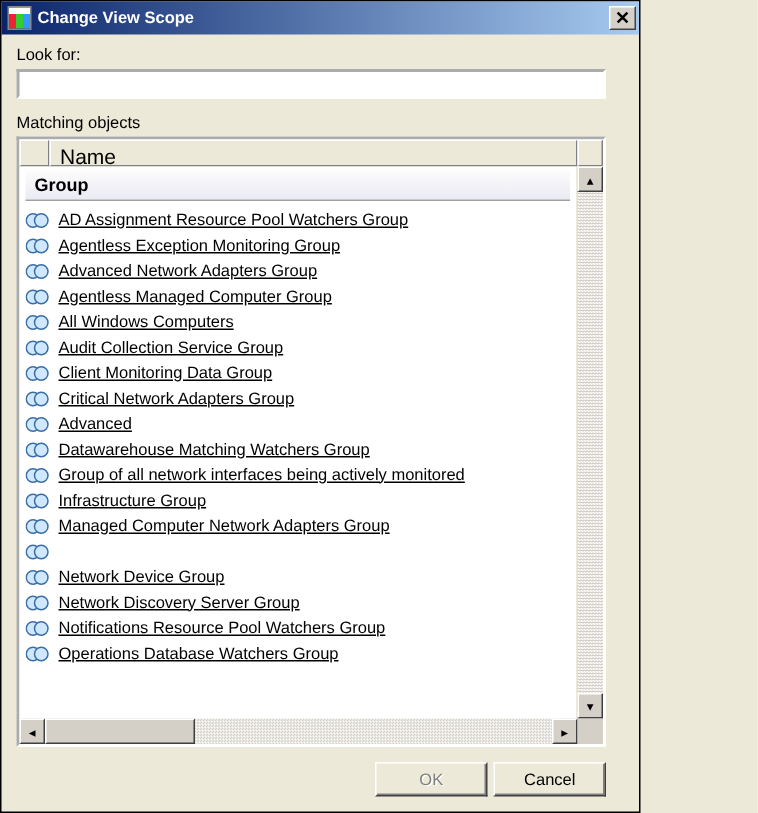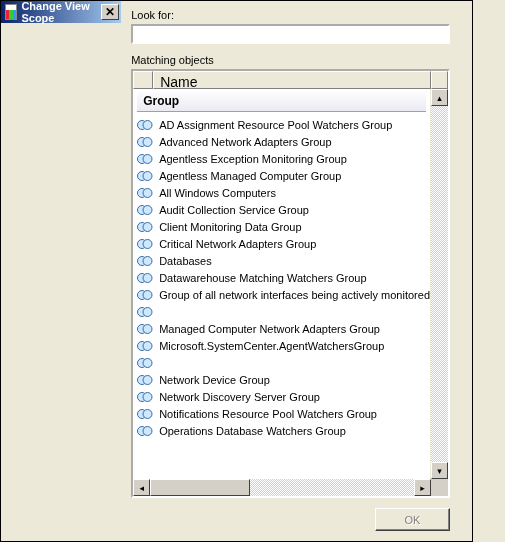--- a/index.html
+++ b/index.html
@@ -4,27 +4,27 @@
 <style>
   html, body {
     margin: 0;
     padding: 0;
     font-family: "Tahoma", "Segoe UI", sans-serif;
     font-size: 11px;
     background: #ECE9D8;
     color: #000;
   }
   .window {
-    width: 473px;
+    width: 427px;
     height: 542px;
     background: #ECE9D8;
     border: 1px solid #000;
     box-sizing: border-box;
     display: flex;
-    flex-direction: row;
+    flex-direction: column;
     position: relative;
   }
   .titlebar {
     height: 22px;
     background: linear-gradient(to right, #0A246A, #A6CAF0);
     color: #fff;
     display: flex;
     align-items: center;
     justify-content: space-between;
     padding: 0 2px 0 4px;
@@ -168,20 +168,21 @@
     border-bottom: 1px solid #A0A0A0;
     margin: 2px 4px 4px 4px;
     background: linear-gradient(to bottom, #fdfdfd, #eaeaf3);
   }
   .row {
     display: flex;
     align-items: center;
     height: 17px;
     padding-left: 4px;
     white-space: nowrap;
+    text-decoration: underline;
   }
   .row .icon {
     width: 16px;
     height: 12px;
     margin-right: 6px;
     flex: none;
   }
   .group-icon-svg { display:block; }
 
   .button-row {
@@ -251,38 +252,38 @@
     </span>
     <span class="name">AD Assignment Resource Pool Watchers Group</span>
   </div>
               <div class="row">
     <span class="icon">
       <svg class="group-icon-svg" width="16" height="12" viewBox="0 0 16 12">
         <ellipse cx="5" cy="6" rx="4.5" ry="4.5" fill="#cfe8ff" stroke="#3a6ea5" stroke-width="1"></ellipse>
         <ellipse cx="10.5" cy="6" rx="4.5" ry="4.5" fill="#cfe8ff" stroke="#3a6ea5" stroke-width="1"></ellipse>
       </svg>
     </span>
+    <span class="name">Agentless Exception Monitoring Group</span>
+  </div>
+              <div class="row">
+    <span class="icon">
+      <svg class="group-icon-svg" width="16" height="12" viewBox="0 0 16 12">
+        <ellipse cx="5" cy="6" rx="4.5" ry="4.5" fill="#cfe8ff" stroke="#3a6ea5" stroke-width="1"></ellipse>
+        <ellipse cx="10.5" cy="6" rx="4.5" ry="4.5" fill="#cfe8ff" stroke="#3a6ea5" stroke-width="1"></ellipse>
+      </svg>
+    </span>
     <span class="name">Advanced Network Adapters Group</span>
   </div>
               <div class="row">
     <span class="icon">
       <svg class="group-icon-svg" width="16" height="12" viewBox="0 0 16 12">
         <ellipse cx="5" cy="6" rx="4.5" ry="4.5" fill="#cfe8ff" stroke="#3a6ea5" stroke-width="1"></ellipse>
         <ellipse cx="10.5" cy="6" rx="4.5" ry="4.5" fill="#cfe8ff" stroke="#3a6ea5" stroke-width="1"></ellipse>
       </svg>
     </span>
-    <span class="name">Agentless Exception Monitoring Group</span>
-  </div>
-              <div class="row">
-    <span class="icon">
-      <svg class="group-icon-svg" width="16" height="12" viewBox="0 0 16 12">
-        <ellipse cx="5" cy="6" rx="4.5" ry="4.5" fill="#cfe8ff" stroke="#3a6ea5" stroke-width="1"></ellipse>
-        <ellipse cx="10.5" cy="6" rx="4.5" ry="4.5" fill="#cfe8ff" stroke="#3a6ea5" stroke-width="1"></ellipse>
-      </svg>
-    </span>
     <span class="name">Agentless Managed Computer Group</span>
   </div>
               <div class="row">
     <span class="icon">
       <svg class="group-icon-svg" width="16" height="12" viewBox="0 0 16 12">
         <ellipse cx="5" cy="6" rx="4.5" ry="4.5" fill="#cfe8ff" stroke="#3a6ea5" stroke-width="1"></ellipse>
         <ellipse cx="10.5" cy="6" rx="4.5" ry="4.5" fill="#cfe8ff" stroke="#3a6ea5" stroke-width="1"></ellipse>
       </svg>
     </span>
     <span class="name">All Windows Computers</span>
@@ -314,21 +315,21 @@
     </span>
     <span class="name">Critical Network Adapters Group</span>
   </div>
               <div class="row">
     <span class="icon">
       <svg class="group-icon-svg" width="16" height="12" viewBox="0 0 16 12">
         <ellipse cx="5" cy="6" rx="4.5" ry="4.5" fill="#cfe8ff" stroke="#3a6ea5" stroke-width="1"></ellipse>
         <ellipse cx="10.5" cy="6" rx="4.5" ry="4.5" fill="#cfe8ff" stroke="#3a6ea5" stroke-width="1"></ellipse>
       </svg>
     </span>
-    <span class="name">Databases</span>
+    <span class="name">Advanced</span>
   </div>
               <div class="row">
     <span class="icon">
       <svg class="group-icon-svg" width="16" height="12" viewBox="0 0 16 12">
         <ellipse cx="5" cy="6" rx="4.5" ry="4.5" fill="#cfe8ff" stroke="#3a6ea5" stroke-width="1"></ellipse>
         <ellipse cx="10.5" cy="6" rx="4.5" ry="4.5" fill="#cfe8ff" stroke="#3a6ea5" stroke-width="1"></ellipse>
       </svg>
     </span>
     <span class="name">Datawarehouse Matching Watchers Group</span>
   </div>
@@ -341,38 +342,30 @@
     </span>
     <span class="name">Group of all network interfaces being actively monitored</span>
   </div>
               <div class="row">
     <span class="icon">
       <svg class="group-icon-svg" width="16" height="12" viewBox="0 0 16 12">
         <ellipse cx="5" cy="6" rx="4.5" ry="4.5" fill="#cfe8ff" stroke="#3a6ea5" stroke-width="1"></ellipse>
         <ellipse cx="10.5" cy="6" rx="4.5" ry="4.5" fill="#cfe8ff" stroke="#3a6ea5" stroke-width="1"></ellipse>
       </svg>
     </span>
+    <span class="name">Infrastructure Group</span>
   </div>
               <div class="row">
     <span class="icon">
       <svg class="group-icon-svg" width="16" height="12" viewBox="0 0 16 12">
         <ellipse cx="5" cy="6" rx="4.5" ry="4.5" fill="#cfe8ff" stroke="#3a6ea5" stroke-width="1"></ellipse>
         <ellipse cx="10.5" cy="6" rx="4.5" ry="4.5" fill="#cfe8ff" stroke="#3a6ea5" stroke-width="1"></ellipse>
       </svg>
     </span>
     <span class="name">Managed Computer Network Adapters Group</span>
-  </div>
-              <div class="row">
-    <span class="icon">
-      <svg class="group-icon-svg" width="16" height="12" viewBox="0 0 16 12">
-        <ellipse cx="5" cy="6" rx="4.5" ry="4.5" fill="#cfe8ff" stroke="#3a6ea5" stroke-width="1"></ellipse>
-        <ellipse cx="10.5" cy="6" rx="4.5" ry="4.5" fill="#cfe8ff" stroke="#3a6ea5" stroke-width="1"></ellipse>
-      </svg>
-    </span>
-    <span class="name">Microsoft.SystemCenter.AgentWatchersGroup</span>
   </div>
               <div class="row">
     <span class="icon">
       <svg class="group-icon-svg" width="16" height="12" viewBox="0 0 16 12">
         <ellipse cx="5" cy="6" rx="4.5" ry="4.5" fill="#cfe8ff" stroke="#3a6ea5" stroke-width="1"></ellipse>
         <ellipse cx="10.5" cy="6" rx="4.5" ry="4.5" fill="#cfe8ff" stroke="#3a6ea5" stroke-width="1"></ellipse>
       </svg>
     </span>
   </div>
               <div class="row">
@@ -433,16 +426,17 @@
             <span>▸</span>
           </div>
           <div class="corner"></div>
         </div>
 
       </div>
     </div>
 
     <div class="button-row">
       <button class="btn" disabled="">OK</button>
+      <button class="btn">Cancel</button>
     </div>
 
   </div>
 </div>
 
 </body></html>

